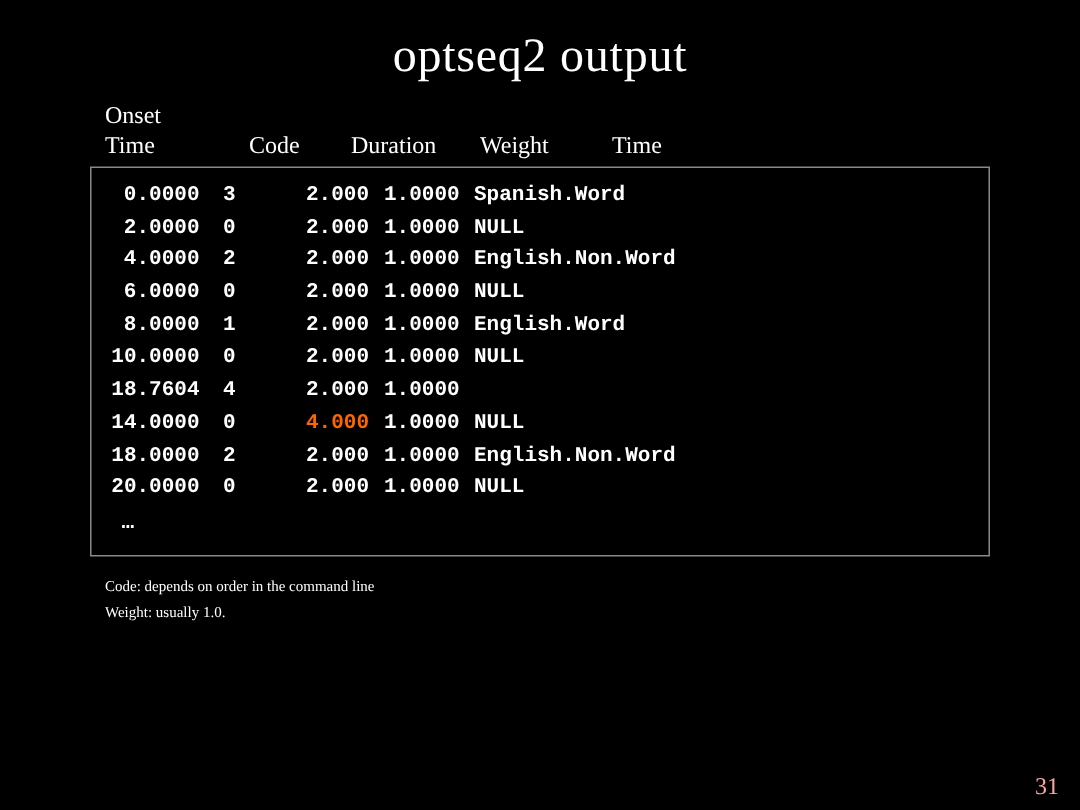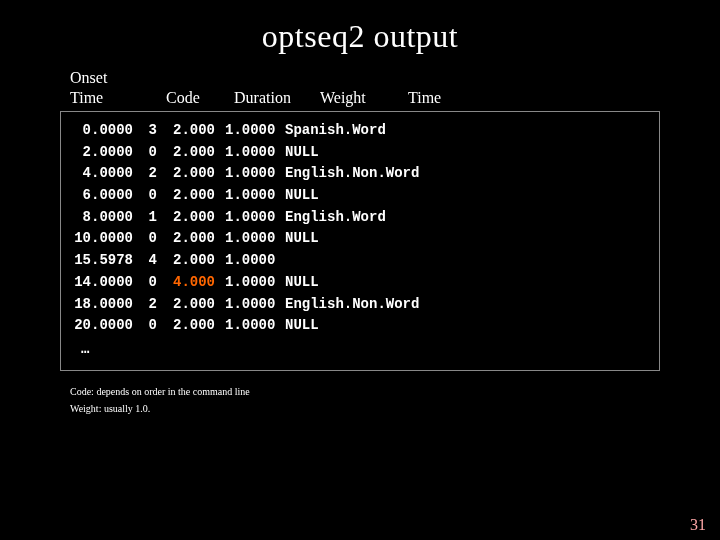--- a/index.html
+++ b/index.html
@@ -58,21 +58,21 @@
       font-size: 14px;
     }
 
     .table-row {
       display: flex;
       line-height: 1.55;
     }
 
     .cell-time   { width: 72px; text-align: right; padding-right: 10px; }
     .cell-code   { width: 30px; text-align: right; padding-right: 16px; }
-    .cell-dur    { width: 52px; text-align: center; padding-right: 14px; }
+    .cell-dur    { width: 52px; text-align: center; padding-right: 14px; margin-left: 31px; }
     .cell-weight { width: 60px; text-align: center; padding-right: 18px; }
     .cell-name   { width: 180px; }
 
     .highlight { color: #ff6600; }
 
     .ellipsis {
       font-family: 'Courier New', Courier, monospace;
       font-size: 14px;
       padding-left: 10px;
       line-height: 1.8;
@@ -147,21 +147,21 @@
       <span class="cell-name">English.Word</span>
     </div>
       <div class="table-row">
       <span class="cell-time">10.0000</span>
       <span class="cell-code">0</span>
       <span class="cell-dur">2.000</span>
       <span class="cell-weight">1.0000</span>
       <span class="cell-name">NULL</span>
     </div>
       <div class="table-row">
-      <span class="cell-time">15.5978</span>
+      <span class="cell-time">18.7604</span>
       <span class="cell-code">4</span>
       <span class="cell-dur">2.000</span>
       <span class="cell-weight">1.0000</span>
     </div>
       <div class="table-row">
       <span class="cell-time">14.0000</span>
       <span class="cell-code">0</span>
       <span class="cell-dur highlight">4.000</span>
       <span class="cell-weight">1.0000</span>
       <span class="cell-name">NULL</span>

